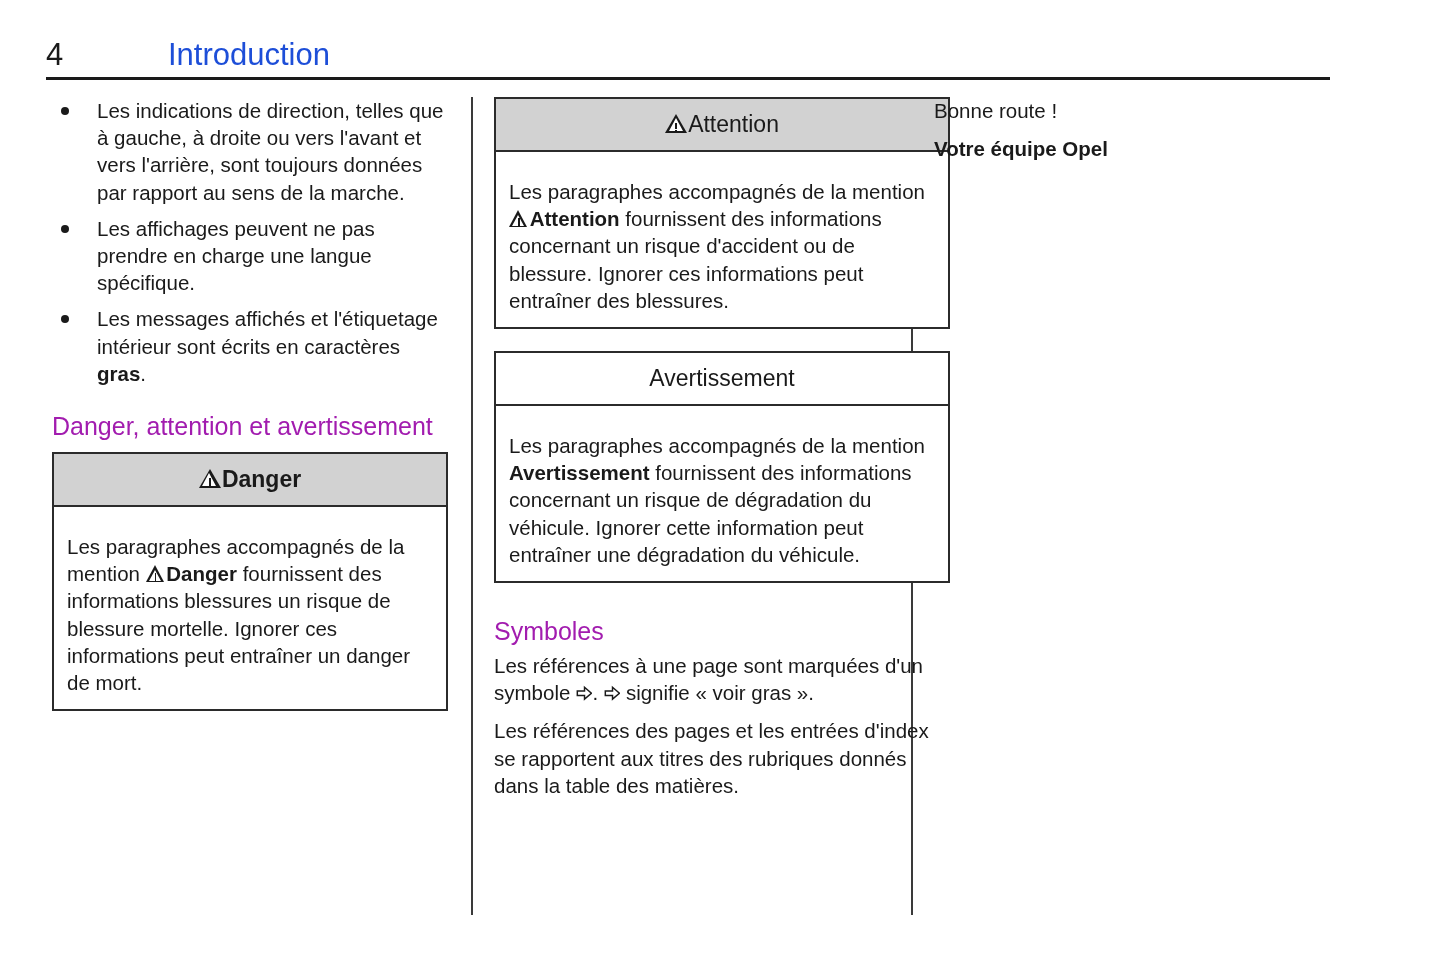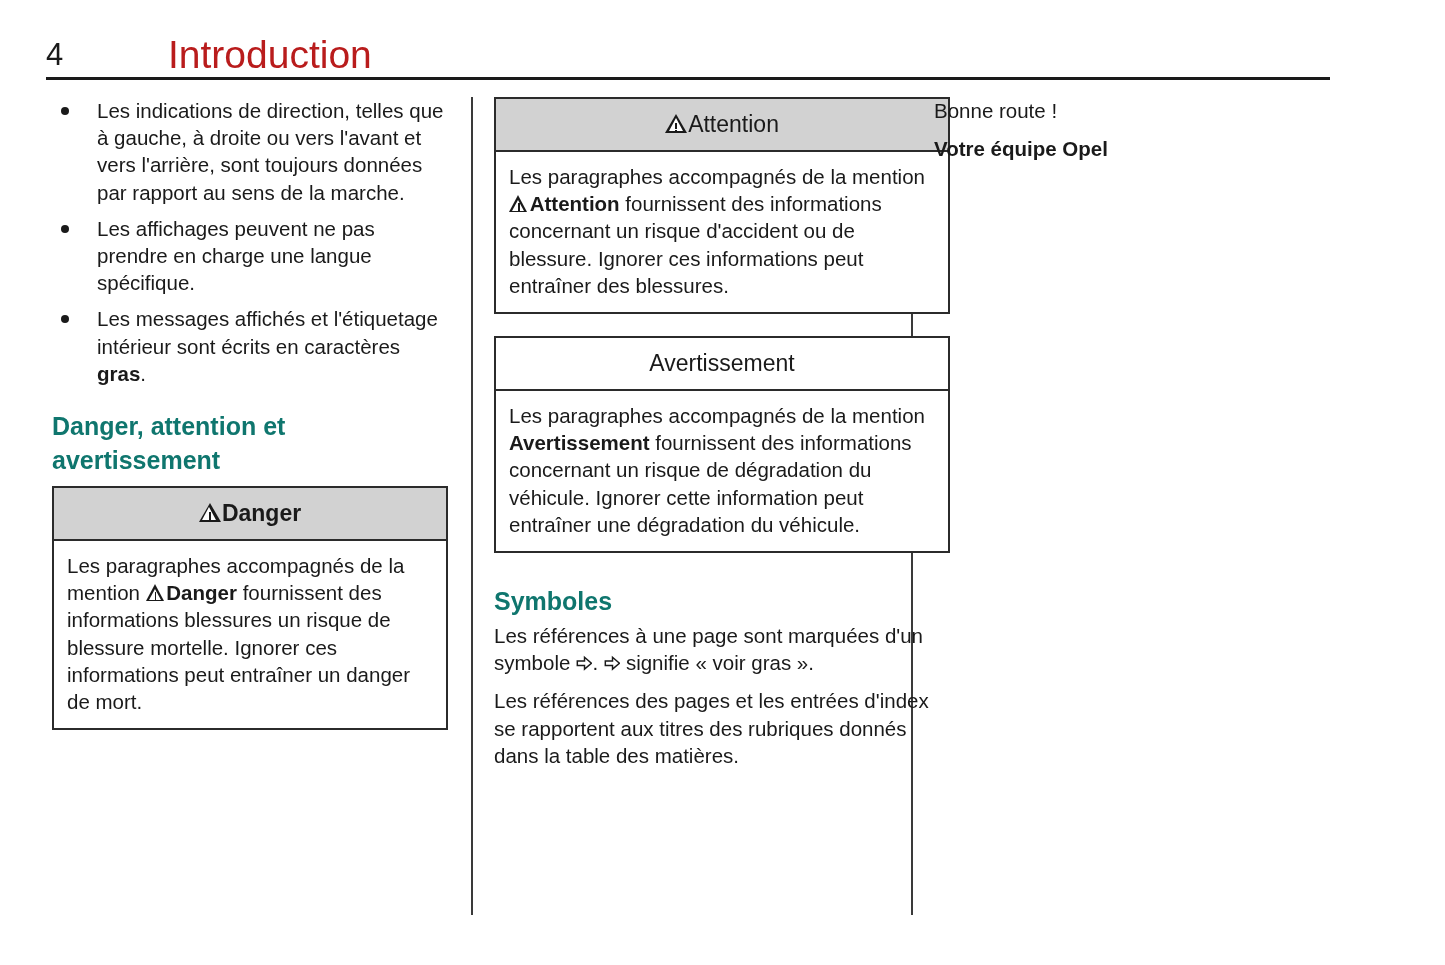--- a/index.html
+++ b/index.html
@@ -30,24 +30,24 @@
     top: 0;
     font-size: 31px;
     font-weight: normal;
     line-height: 38px;
     color: #1a1a1a;
   }
   .page-title {
     position: absolute;
     left: 122px;
     top: 0;
-    font-size: 39px;
+    font-size: 31px;
     font-weight: normal;
     line-height: 38px;
-    color: #b91c1c;
+    color: #1d4ed8;
   }
   .header-rule {
     position: absolute;
     left: 0;
     top: 41px;
     width: 1284px;
     height: 3px;
     background: #1a1a1a;
   }
 
@@ -92,24 +92,24 @@
     width: 8px;
     height: 8px;
     border-radius: 50%;
     background: #1a1a1a;
   }
   .bold { font-weight: bold; }
 
   
   .section-heading {
     font-size: 25px;
-    font-weight: bold;
+    font-weight: normal;
     line-height: 34px;
     margin: 22px 0 9px 0;
-    color: #0f766e;
+    color: #a21caf;
   }
   .section-heading.tight { margin-top: 31px; margin-bottom: 4px; }
 
   
   .notice-box {
     border: 2px solid #2b2b2b;
     background: #ffffff;
     margin-bottom: 22px;
   }
   .notice-head {
@@ -118,20 +118,21 @@
     font-size: 23px;
     line-height: 28px;
     padding: 11px 6px 12px 6px;
   }
   .notice-head.shaded { background: #d2d2d2; }
   .notice-head.plain  { background: #ffffff; }
   .notice-body {
     padding: 11px 13px 13px 13px;
     font-size: 20.5px;
     line-height: 27.2px;
+    margin-top: 15px;
   }
 
   
   .warn-tri {
     display: inline-block;
     width: 0.96em;
     height: 0.86em;
     position: relative;
     vertical-align: -0.06em;
     margin-right: 1px;

